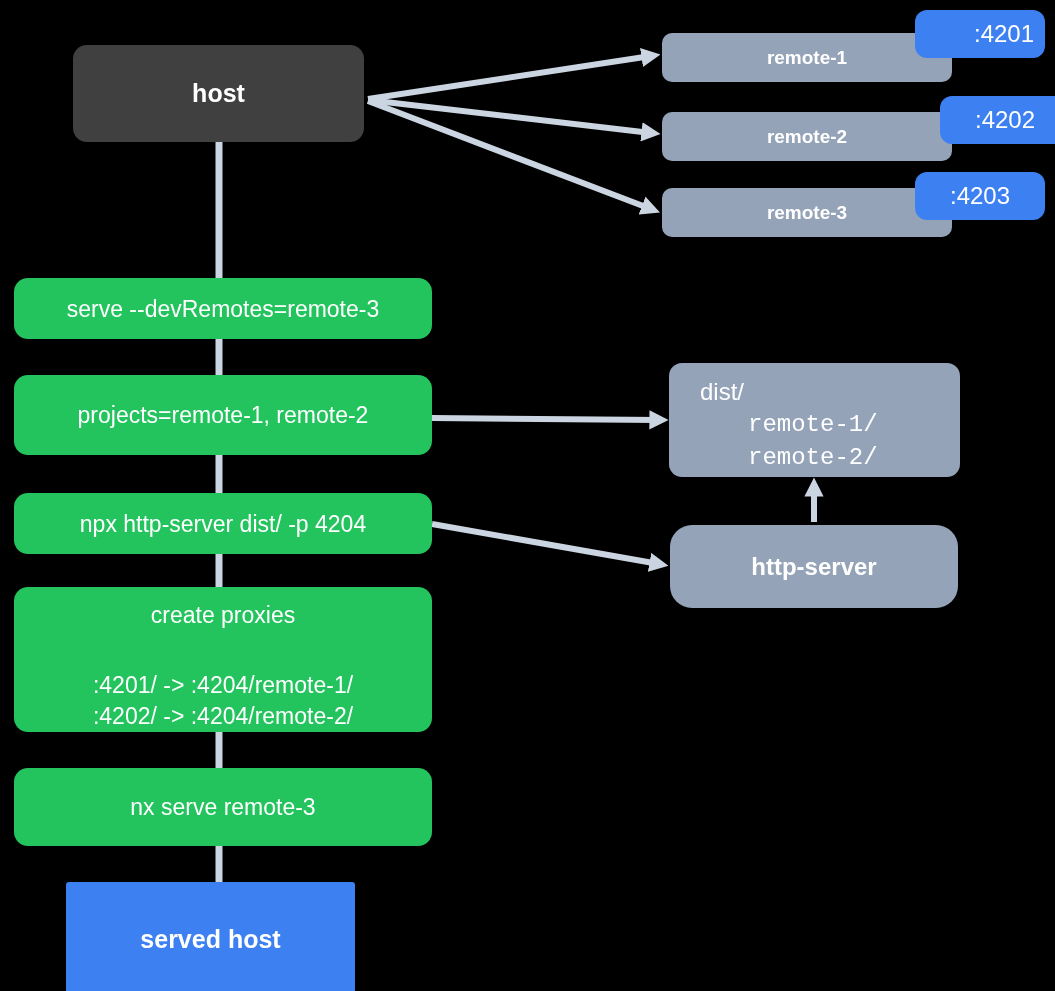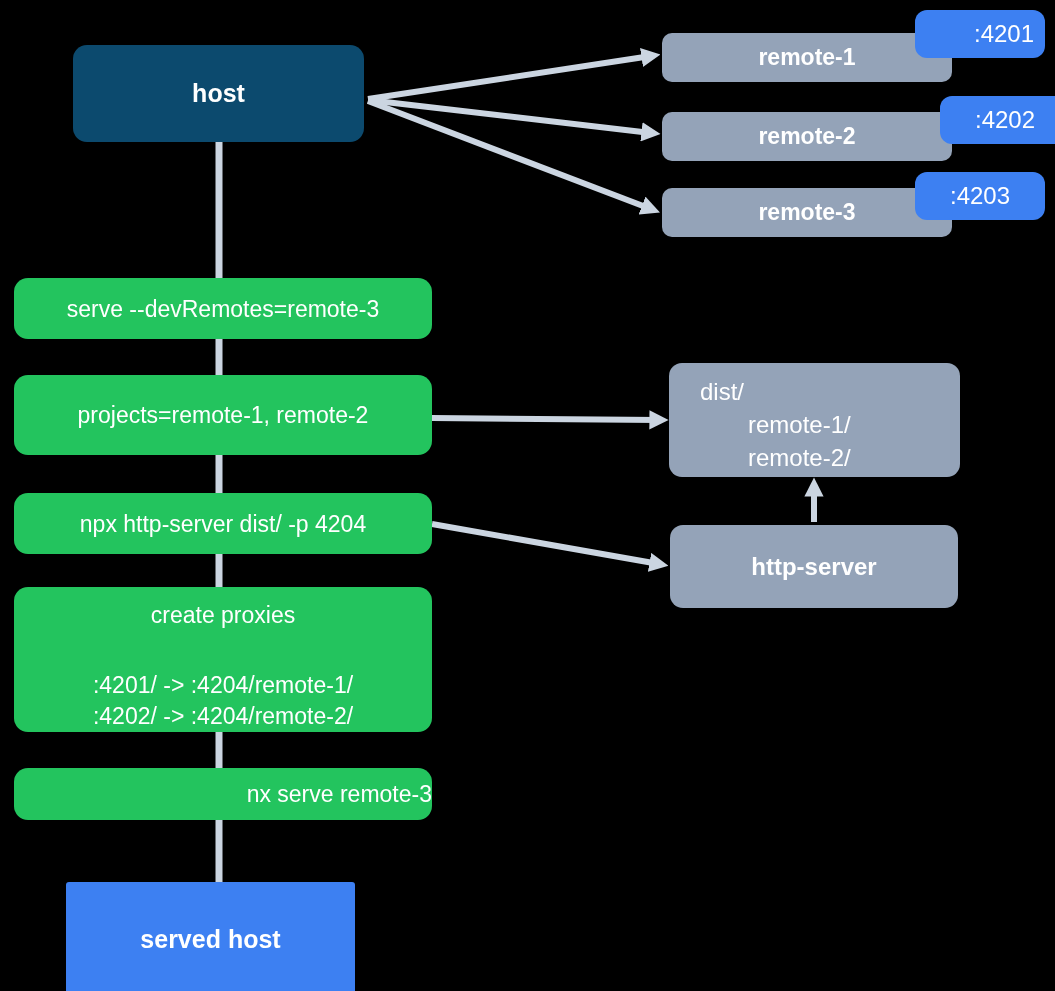--- a/index.html
+++ b/index.html
@@ -29,41 +29,41 @@
     display: flex;
     align-items: center;
     justify-content: center;
     text-align: center;
     z-index: 1;
   }
   
   .host {
     left: 73px; top: 45px;
     width: 291px; height: 97px;
-    background: #0c4a6e;
+    background: #404040;
     border-radius: 14px;
     font-size: 25px;
     font-weight: 700;
   }
   
   .served-host {
     left: 66px; top: 882px;
     width: 289px; height: 114px;
     background: #3d80f2;
     border-radius: 3px;
     font-size: 25px;
     font-weight: 700;
   }
   
   .remote {
     left: 662px;
     width: 290px; height: 49px;
     background: #94a3b8;
     border-radius: 10px;
-    font-size: 23px;
+    font-size: 19px;
     font-weight: 700;
   }
   .remote.r1 { top: 33px; }
   .remote.r2 { top: 112px; }
   .remote.r3 { top: 188px; }
   
   .badge {
     left: 915px;
     width: 130px; height: 48px;
     background: #3d80f2;
@@ -83,44 +83,44 @@
     border-radius: 14px;
     font-size: 23px;
     font-weight: 400;
     flex-direction: column;
     line-height: 34px;
   }
   .cmd.serve      { top: 278px; height: 61px; }
   .cmd.run-many   { top: 375px; height: 80px; }
   .cmd.http-cmd   { top: 493px; height: 61px; }
   .cmd.proxies    { top: 587px; height: 145px; justify-content: space-between; padding-top: 13px; line-height: 31px; }
-  .cmd.nx-serve   { top: 768px; height: 52px; align-items: flex-end; }
+  .cmd.nx-serve   { top: 768px; height: 78px; }
   .proxies .rules { margin-top: 31px; }
   
   .dist {
     left: 669px; top: 363px;
     width: 291px; height: 114px;
     background: #94a3b8;
     border-radius: 13px;
     font-size: 24px;
     font-weight: 400;
     flex-direction: column;
     align-items: flex-start;
     justify-content: flex-start;
     text-align: left;
     padding: 12px 0 0 31px;
     line-height: 33px;
   }
-  .dist .indent { padding-left: 48px; }
+  .dist .indent { padding-left: 48px; font-family: Liberation Mono, monospace; }
   
   .http-server {
     left: 670px; top: 525px;
     width: 288px; height: 83px;
     background: #94a3b8;
-    border-radius: 13px;
+    border-radius: 22px;
     font-size: 24px;
     font-weight: 700;
   }
 </style>
 </head>
 <body>
 
 <div class="canvas">
 
   <svg class="arrows-layer" viewBox="0 0 1055 991" xmlns="http://www.w3.org/2000/svg">

